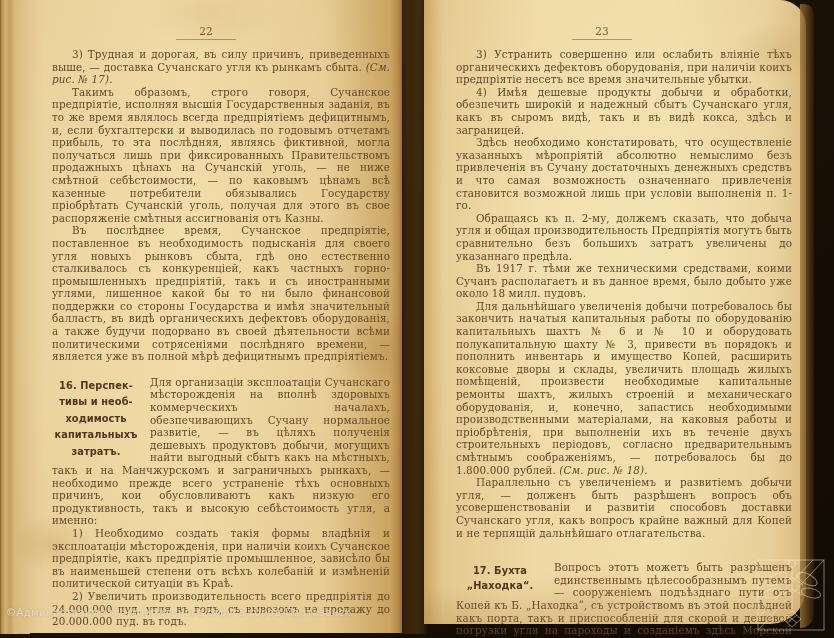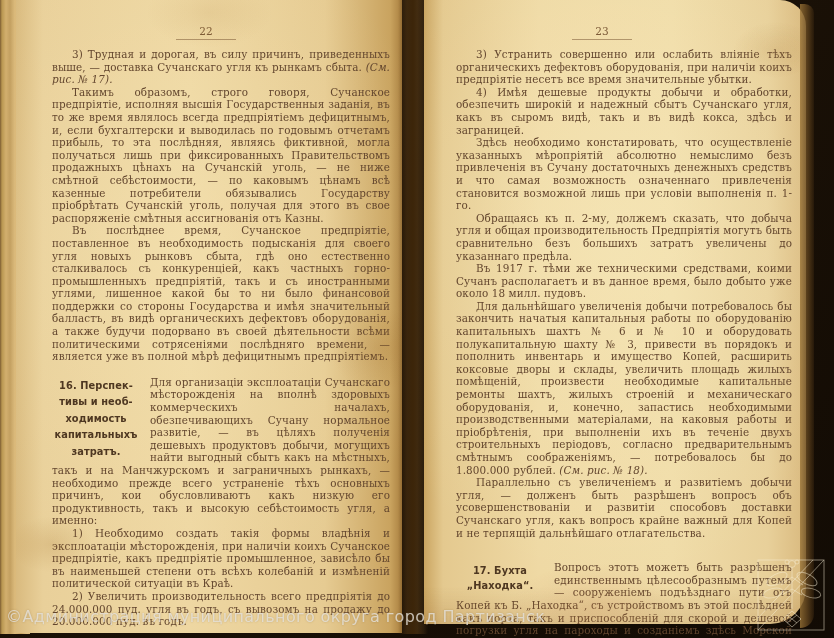--- a/index.html
+++ b/index.html
@@ -59,21 +59,21 @@
 
   .section16{margin-top:13px;}
   .section17{margin-top:22px;}
   .mhead{float:left;width:88px;margin:2px 10px 2px 0;
     font-family:"DejaVu Sans",sans-serif;font-weight:700;font-size:9.8px;line-height:16.5px;
     text-align:center;white-space:pre-line;color:#4e3721;text-indent:0;}
   .section17 .mhead{line-height:15px;}
 
   
   .copyright{position:absolute;left:6px;top:607px;font-family:"DejaVu Sans",sans-serif;
-    font-size:16px;letter-spacing:.4px;color:rgba(232,230,224,.78);
+    font-size:10px;letter-spacing:.4px;color:rgba(232,230,224,.78);
     text-shadow:0 0 2px rgba(120,90,40,.35);}
   .emblem{position:absolute;left:751px;top:551px;width:82px;height:87px;opacity:.75;}
   .emblem *{fill:none;stroke:rgba(248,238,214,.65);stroke-width:1;}
 </style>
 </head>
 <body>
 
 <div class="scene">
 
   <div class="left-edges"></div>

